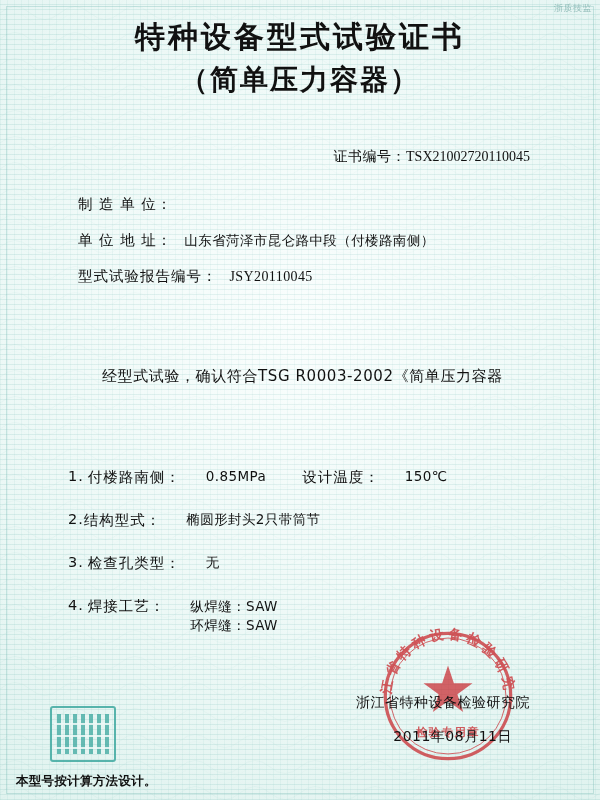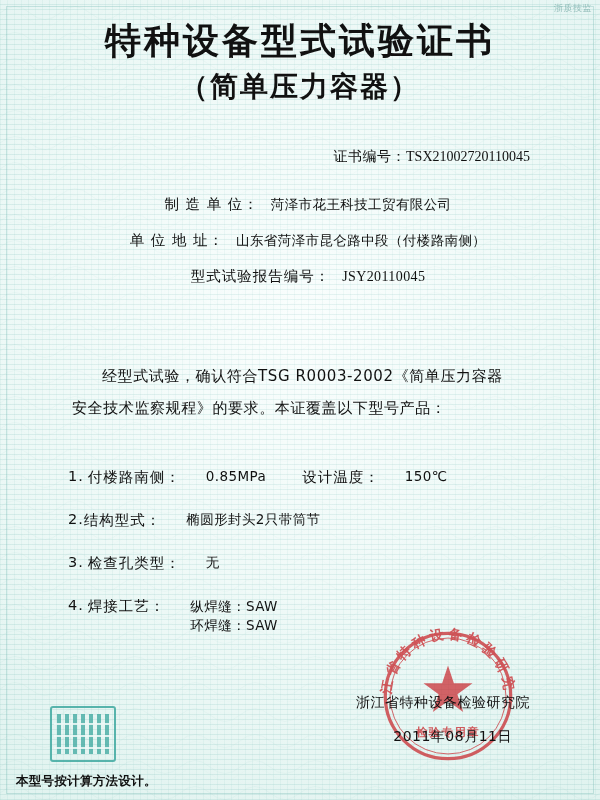--- a/index.html
+++ b/index.html
@@ -44,21 +44,21 @@
   .title-block {
     position: absolute;
     top: 18px;
     left: 0;
     width: 100%;
     text-align: center;
   }
   .title-main {
     font-family: "DejaVu Sans", sans-serif;
     font-weight: bold;
-    font-size: 36px;
+    font-size: 30px;
     letter-spacing: 3px;
     color: #111;
     line-height: 1.25;
   }
   .title-sub {
     font-family: "DejaVu Sans", sans-serif;
     font-weight: bold;
     font-size: 28px;
     letter-spacing: 2px;
     color: #111;
@@ -85,21 +85,20 @@
     top: 195px;
     left: 78px;
     width: 460px;
   }
   .field-row {
     display: flex;
     align-items: baseline;
     margin-bottom: 17px;
     font-size: 14.5px;
     color: #111;
-    justify-content: center;
   }
   .field-label {
     font-family: "DejaVu Sans", sans-serif;
     white-space: nowrap;
     letter-spacing: 1px;
   }
   .field-value {
     margin-left: 12px;
     font-family: "DejaVu Sans", sans-serif;
     font-size: 13.5px;
@@ -251,35 +250,33 @@
     <div class="title-sub">（简单压力容器）</div>
   </div>
 
   <div class="cert-no">
     <span>证书编号：</span><span class="num">TSX21002720110045</span>
   </div>
 
   <div class="field-rows">
     <div class="field-row">
       <span class="field-label">制 造 单 位：</span>
-      <span class="field-value">菏泽市花王科技工贸有限公司</span>
     </div>
     <div class="field-row">
       <span class="field-label">单 位 地 址：</span>
       <span class="field-value">山东省菏泽市昆仑路中段（付楼路南侧）</span>
     </div>
     <div class="field-row">
       <span class="field-label">型式试验报告编号：</span>
       <span class="field-value mono">JSY20110045</span>
     </div>
   </div>
 
   <div class="body-text">
     <span class="indent"></span><span>经型式试验，确认符合TSG R0003-2002《简单压力容器</span><br>
-    <span>安全技术监察规程》的要求。本证覆盖以下型号产品：</span>
   </div>
 
   <div class="items">
 
     <div class="item">
       <span class="item-label">1.</span>
       <span class="item-label" style="margin-left:4px">付楼路南侧：</span>
       <span class="item-value">0.85MPa</span>
       <span class="item-inline-extra">设计温度：</span>
       <span class="item-value">150℃</span>

